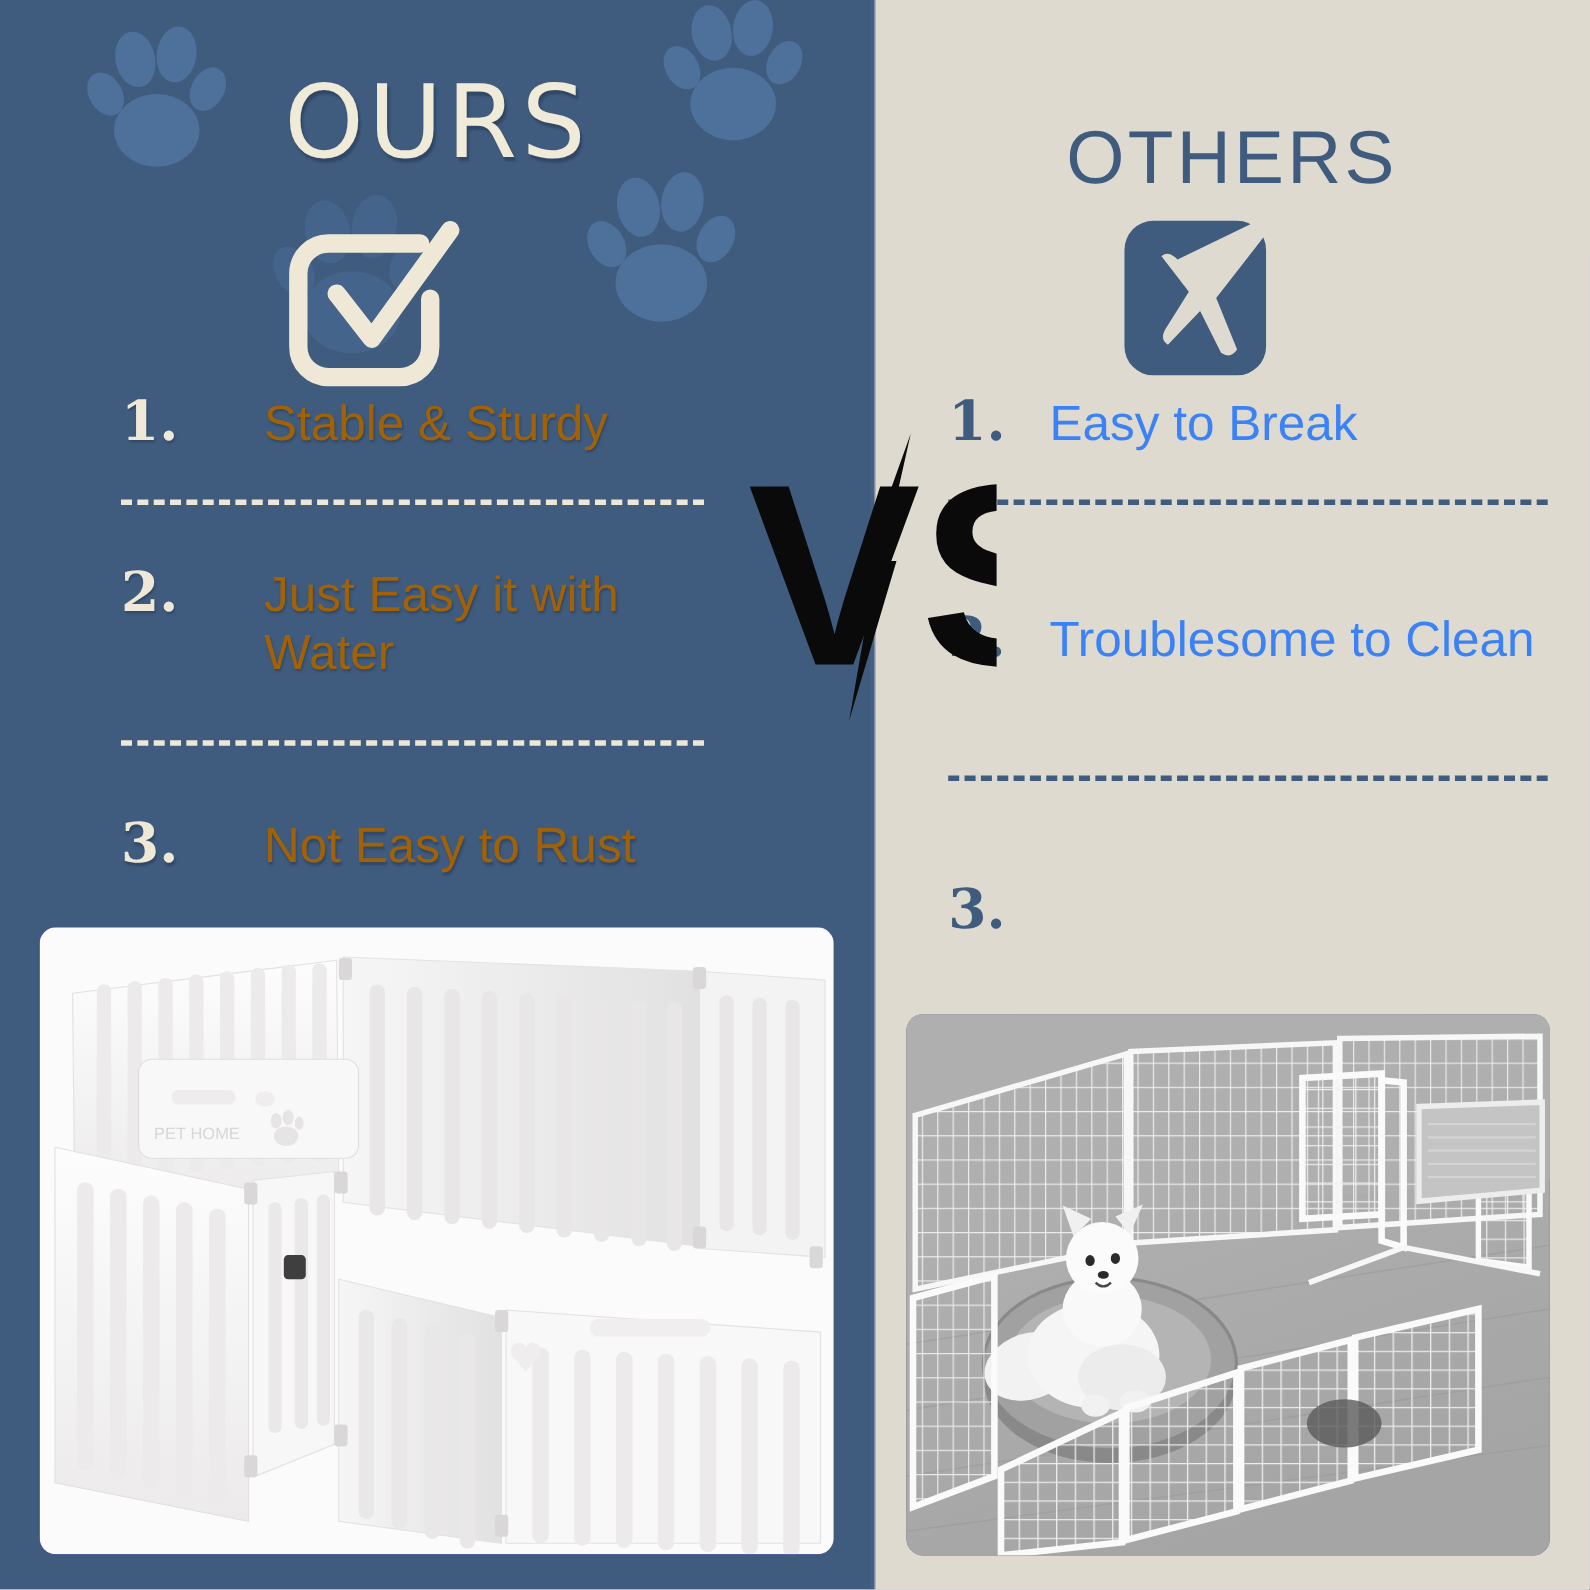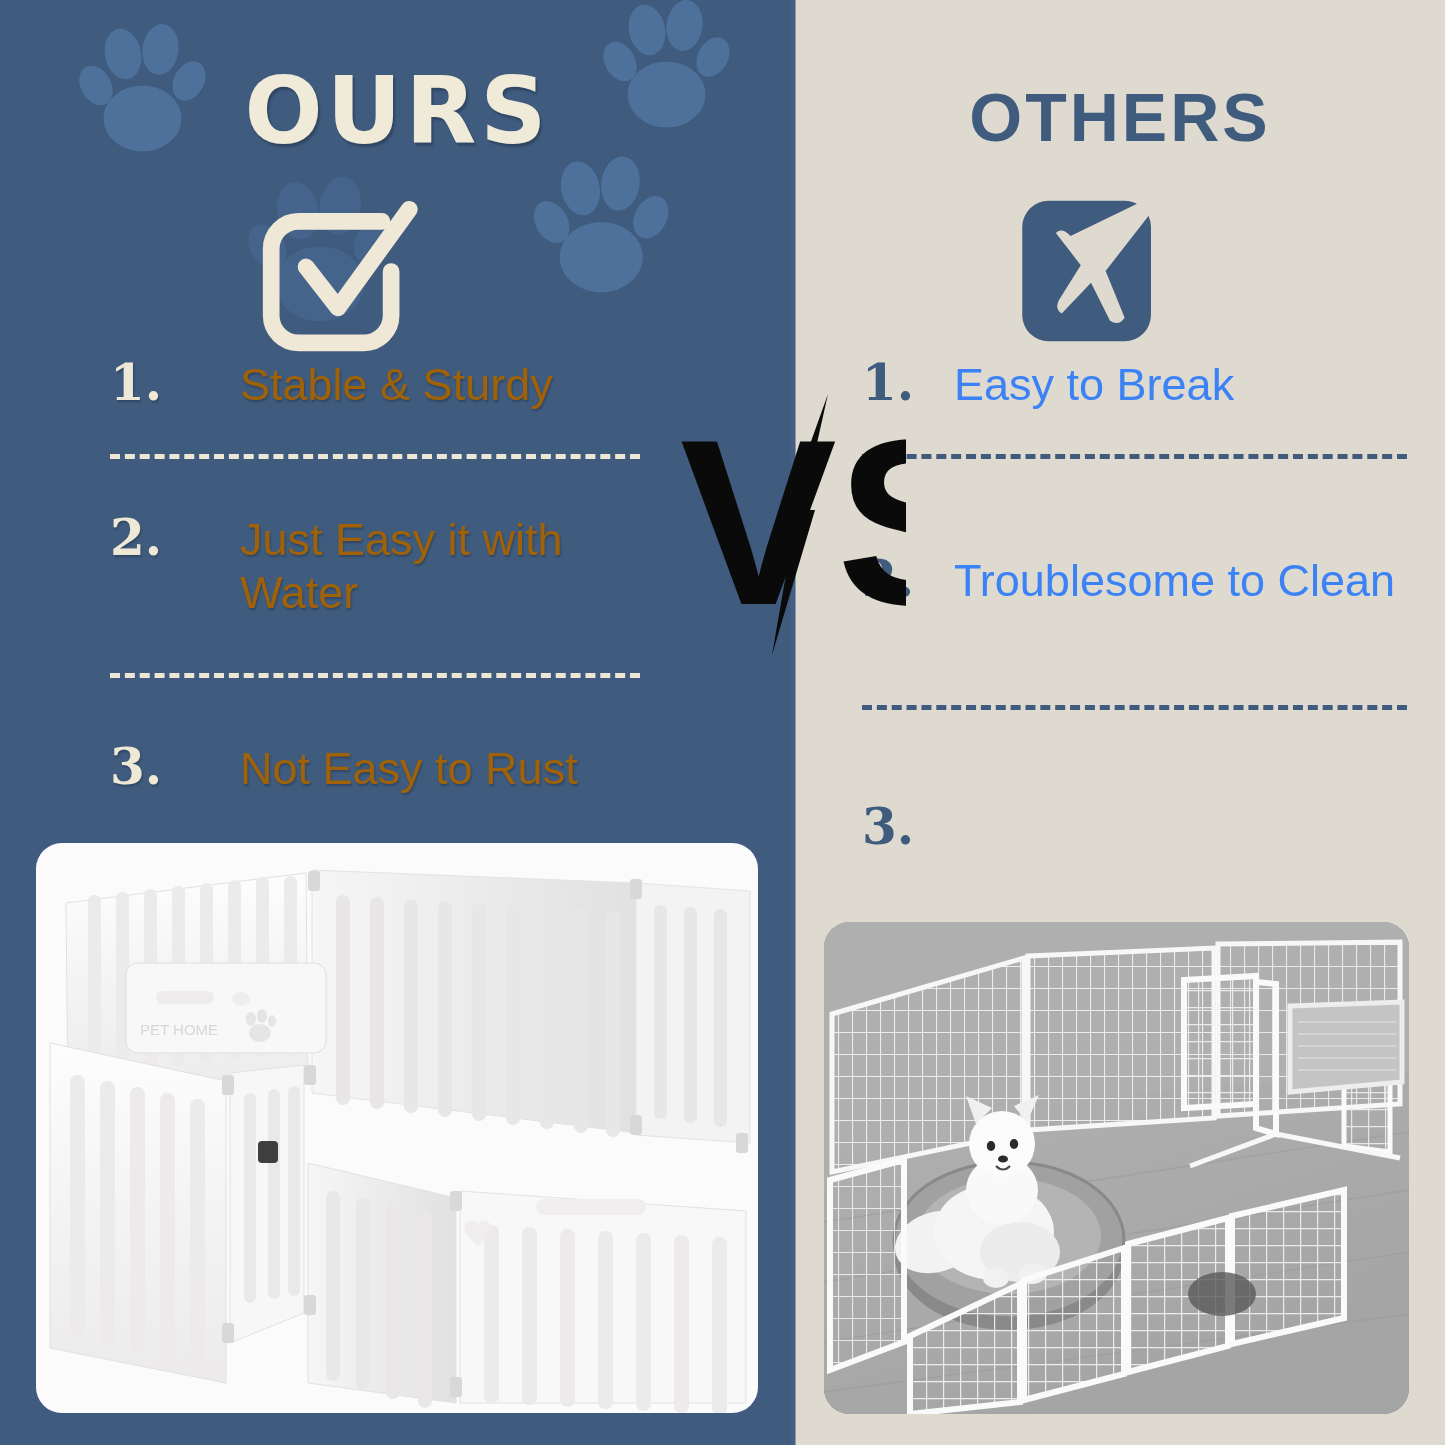--- a/index.html
+++ b/index.html
@@ -46,36 +46,36 @@
   
   .paw {
     position: absolute;
     pointer-events: none;
   }
   .paw svg { display: block; }
 
   
   .heading {
     position: absolute;
-    font-weight: bold;
+    font-weight: normal;
     letter-spacing: 2px;
     white-space: nowrap;
   }
   #ours-title {
     left: 0; top: 58px;
     width: 795px;
     text-align: center;
     font-size: 92px;
     color: #f0ead9;
     text-shadow: 2px 3px 2px rgba(20,35,55,.35);
     font-family: "DejaVu Sans", sans-serif;
     letter-spacing: 4px;
   }
   #others-title {
-    left: 795px; top: 78px;
+    left: 795px; top: 104px;
     width: 650px;
     text-align: center;
     font-size: 68px;
     color: #3f5b7d;
     font-family: "Liberation Sans", sans-serif;
     letter-spacing: 3px;
   }
 
   
   #check-icon {
@@ -151,21 +151,21 @@
     top: 392px;
     width: 230px;
     height: 265px;
     pointer-events: none;
   }
 
   
   .photo {
     position: absolute;
     overflow: hidden;
-    border-radius: 26px;
+    border-radius: 15px;
     background: #8b5cf6;
   }
   #photo-ours {
     left: 36px; top: 843px;
     width: 722px; height: 570px;
   }
   #photo-others {
     left: 824px; top: 922px;
     width: 585px; height: 492px;
     filter: grayscale(1);

